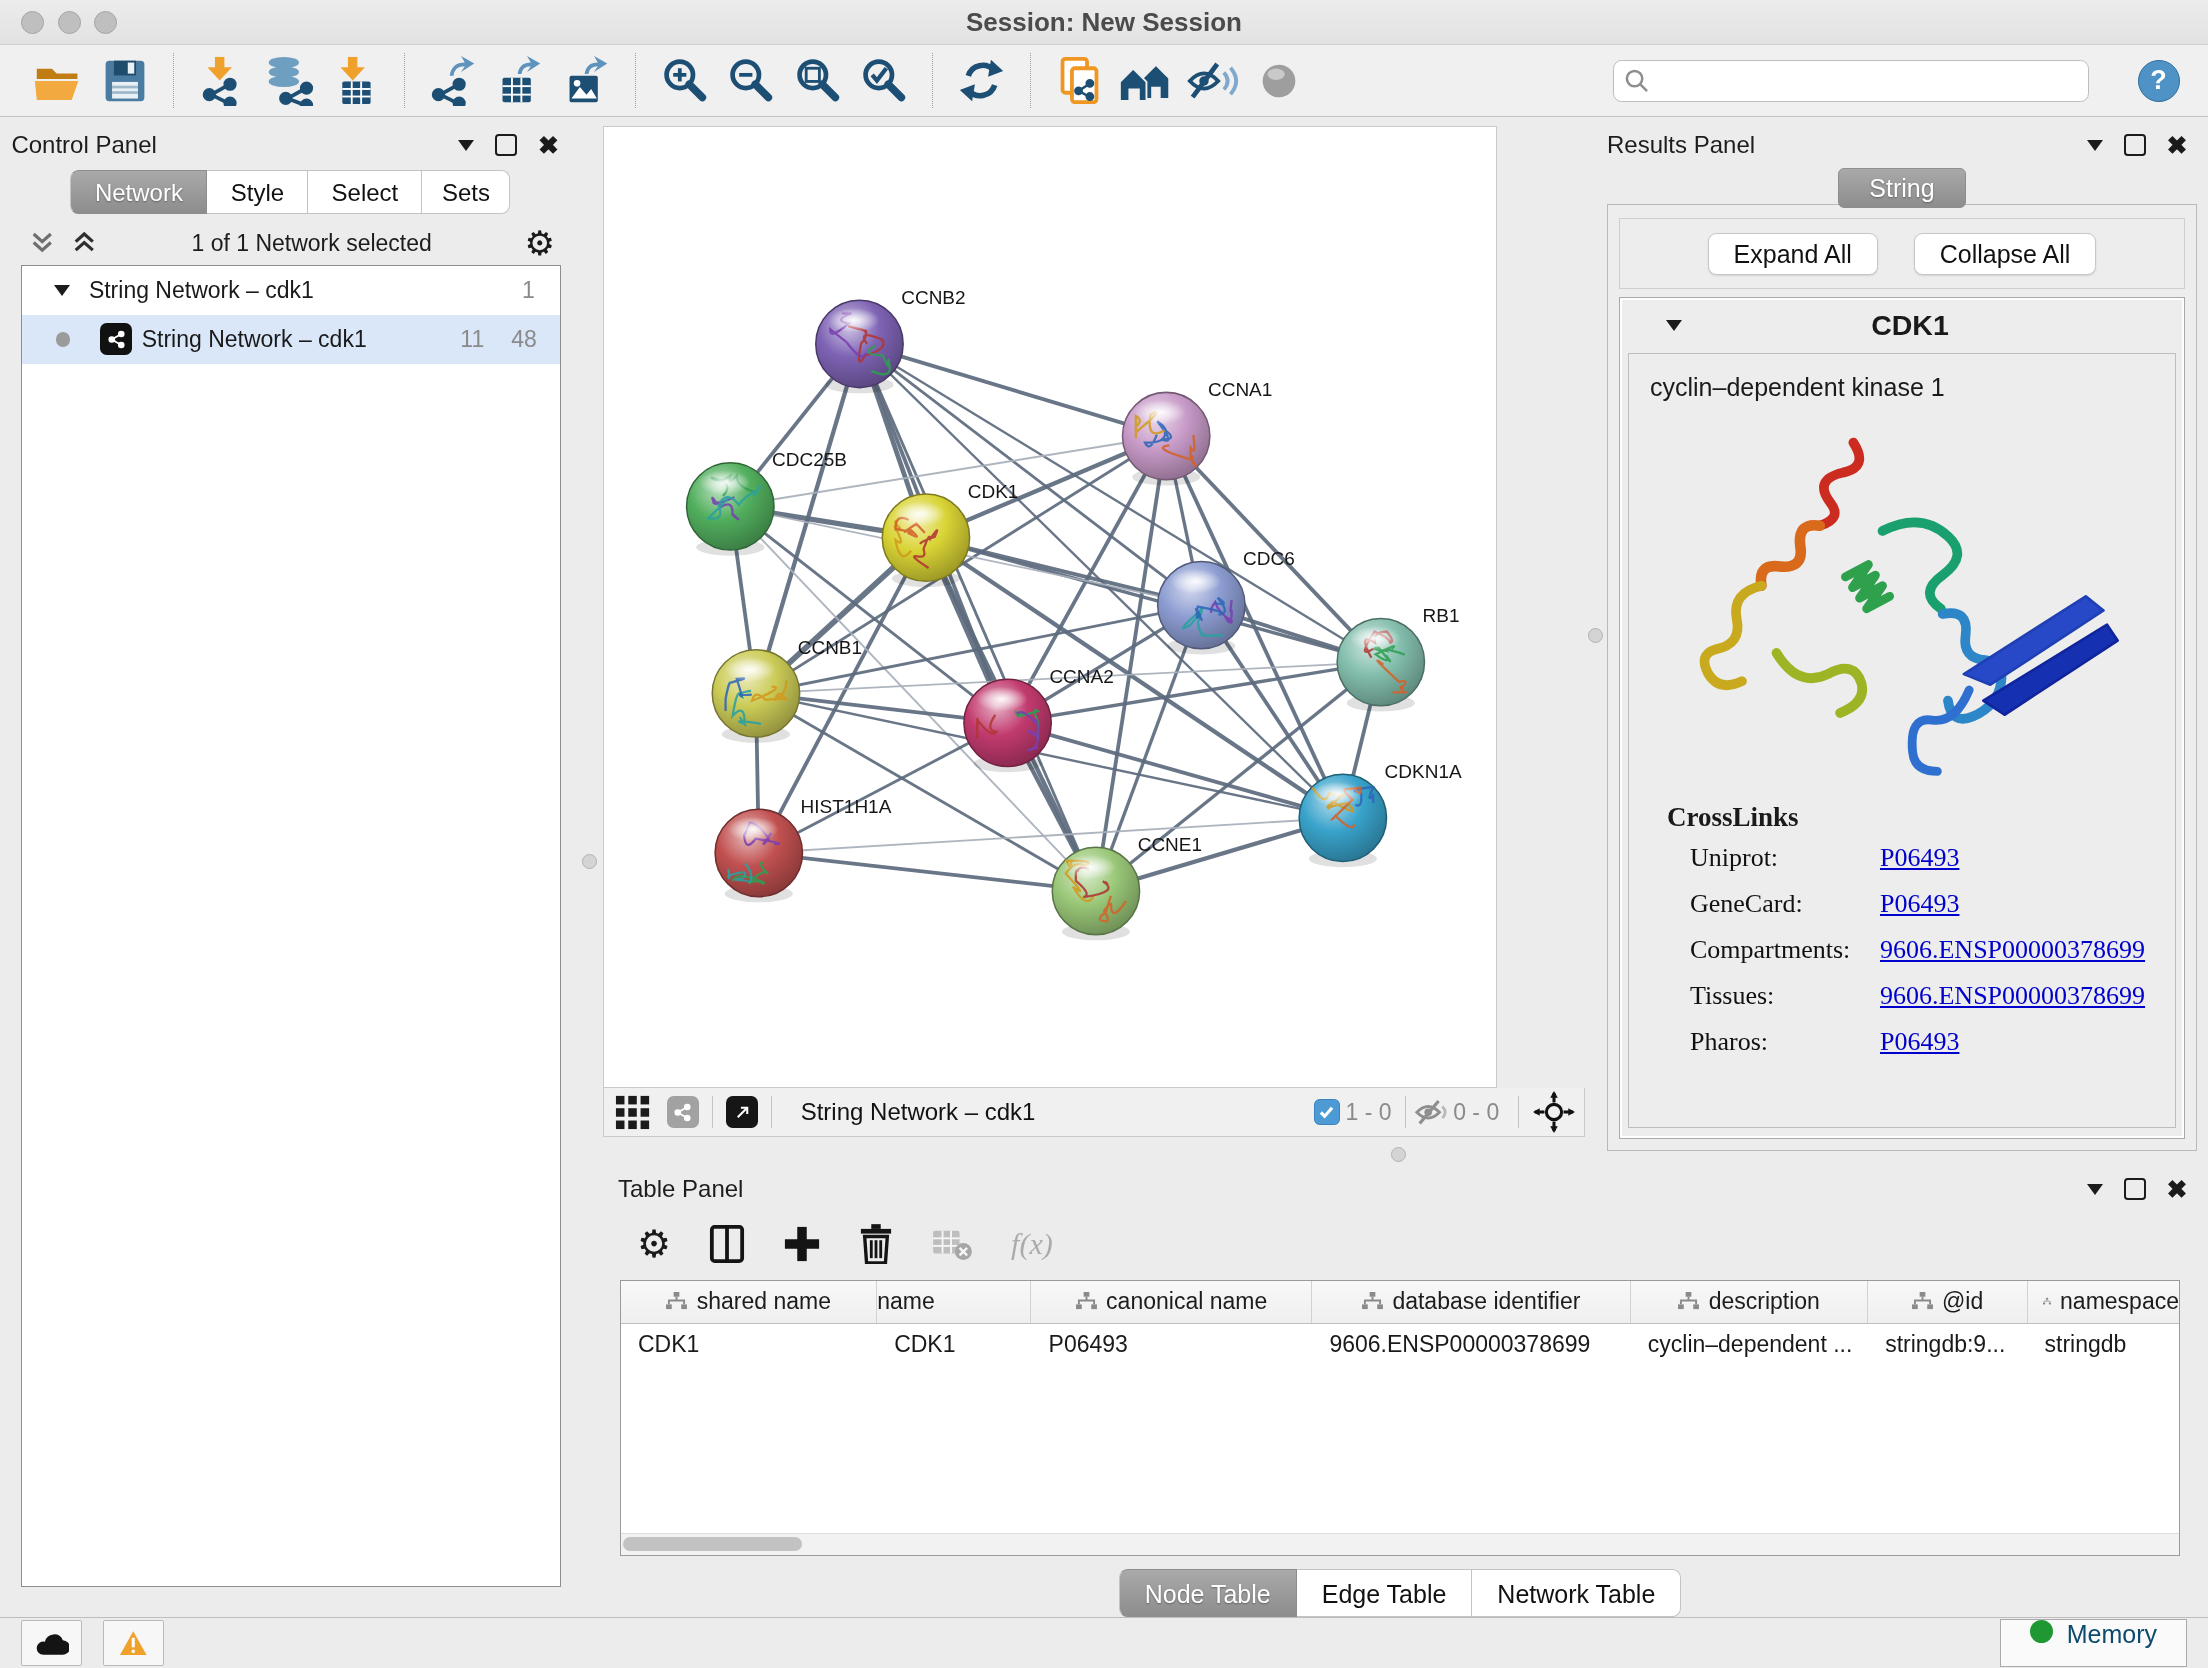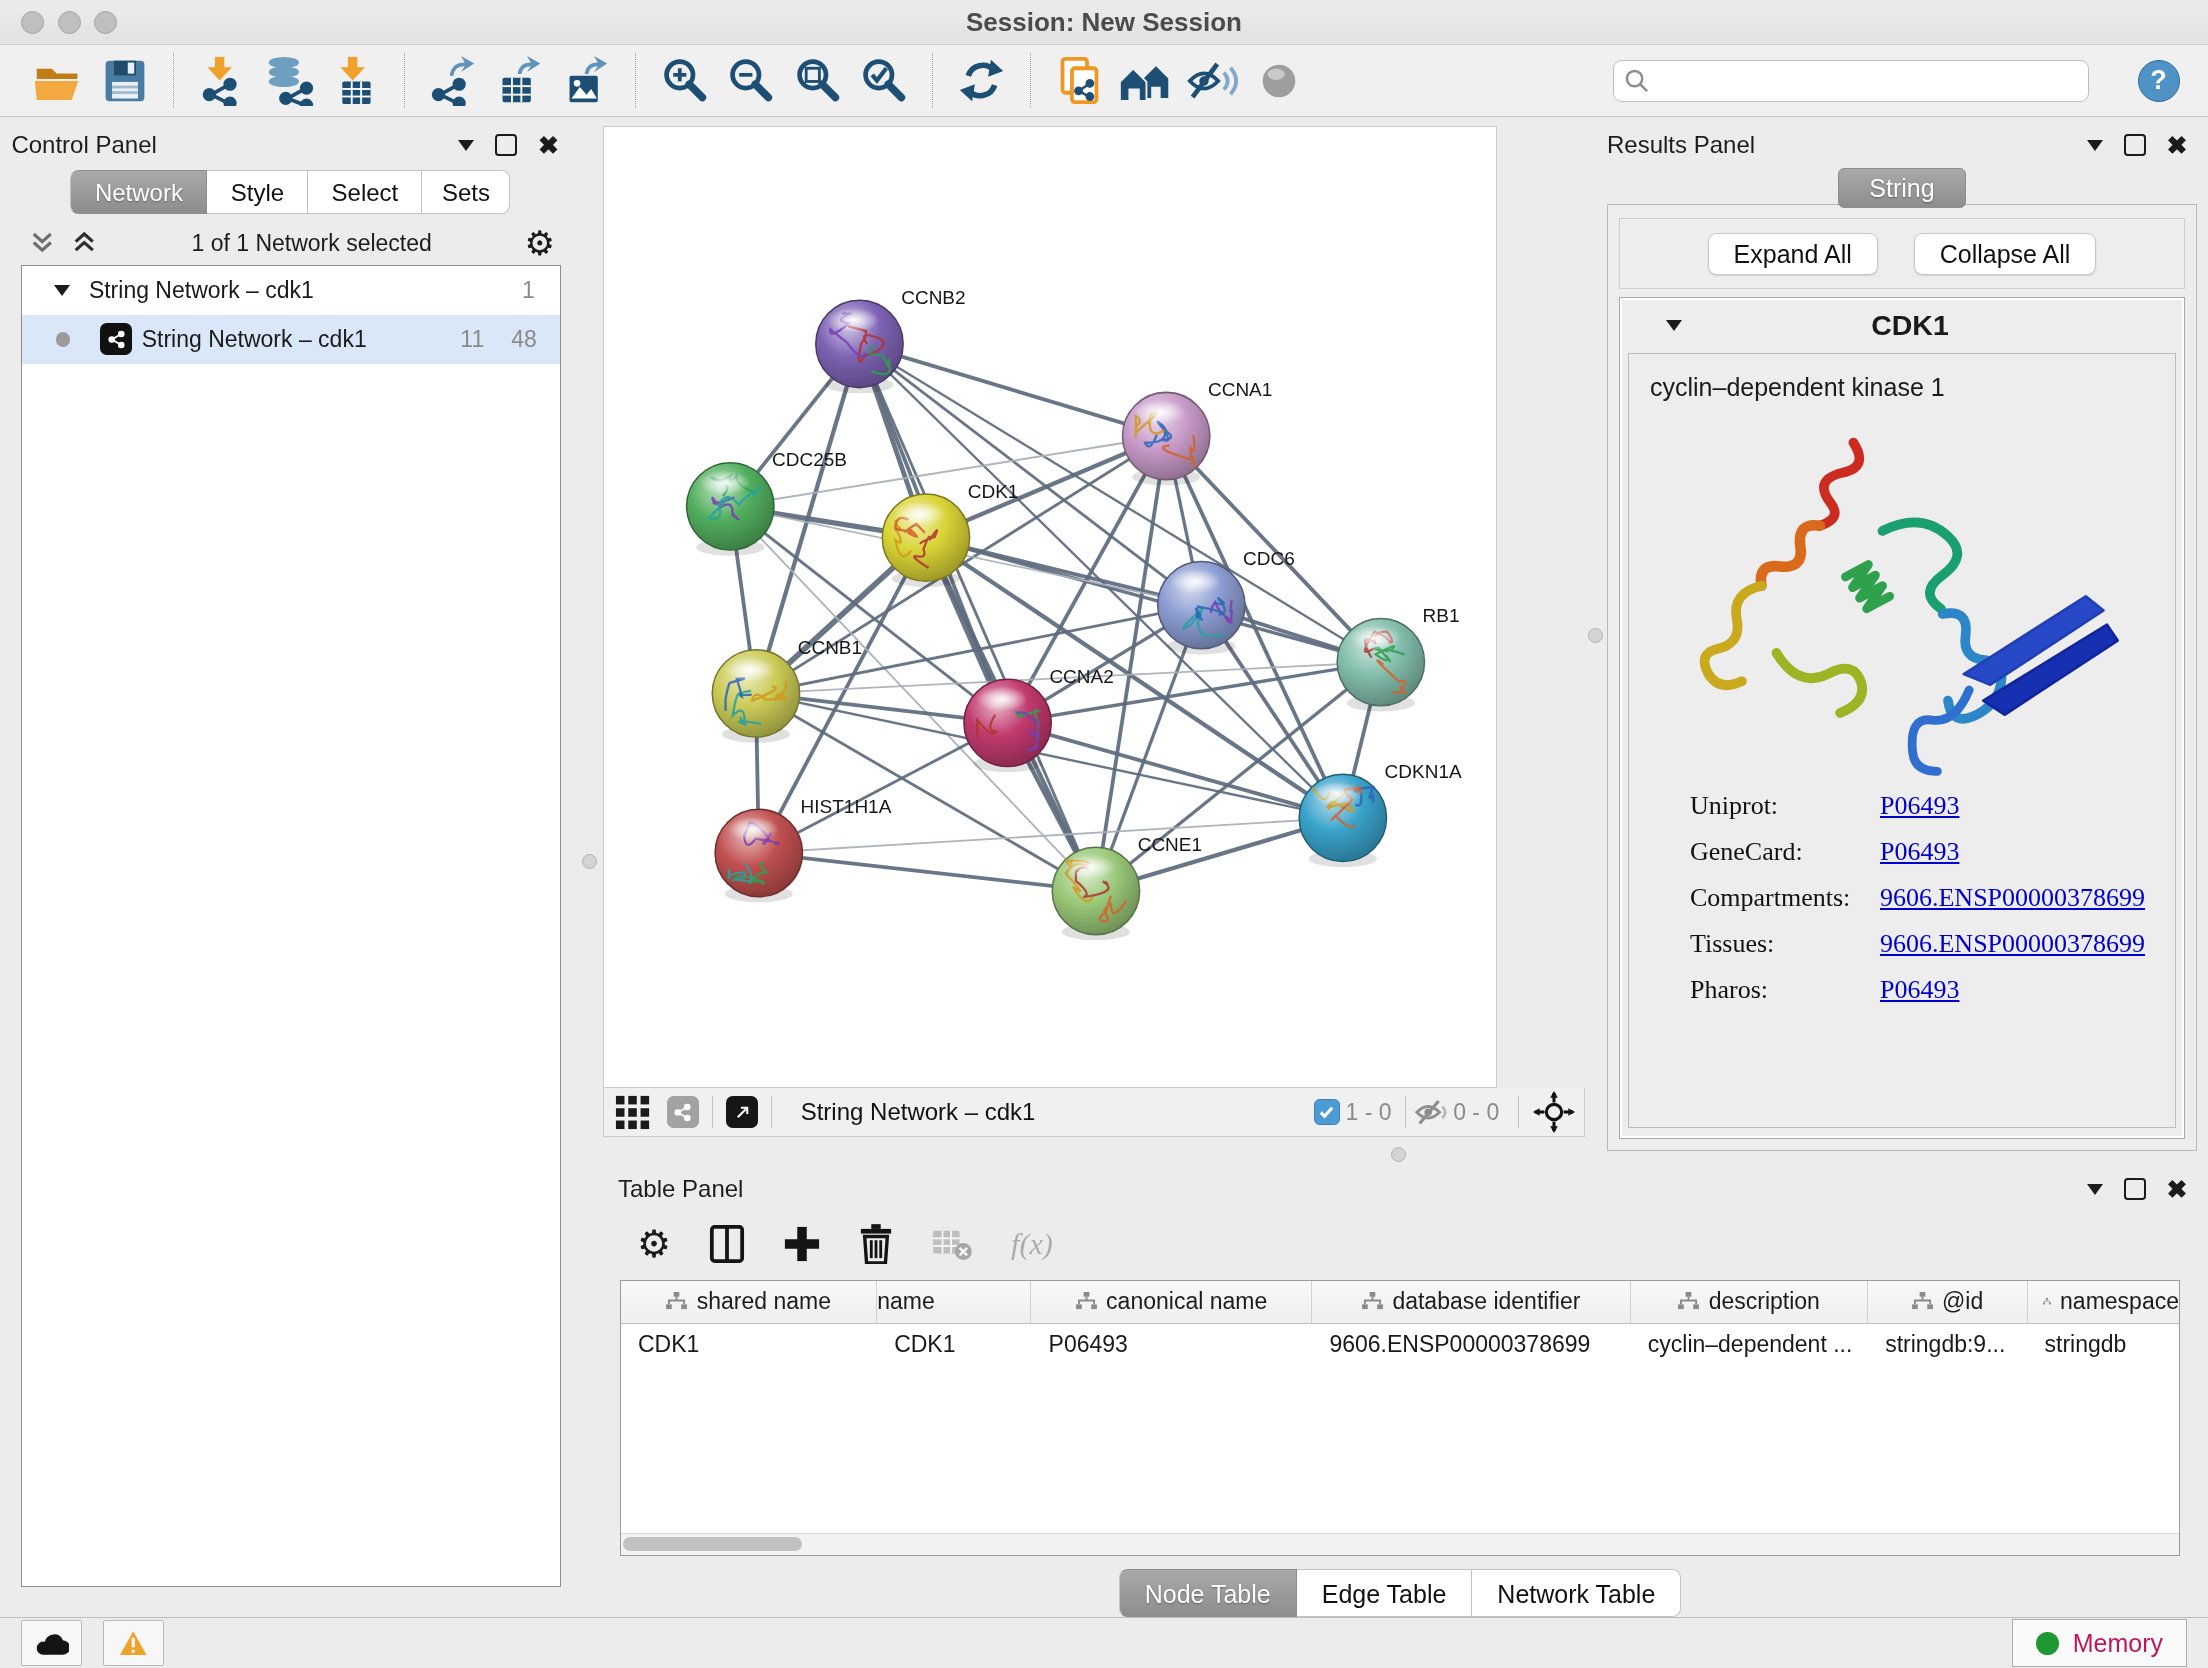--- a/index.html
+++ b/index.html
@@ -113,21 +113,21 @@
   .hscroll{height:21px;background:#F2F2F2;border-top:1px solid #DDD;position:relative;flex:0 0 auto;}
   .hthumb{position:absolute;left:1.9px;top:2.9px;width:179px;height:14.3px;border-radius:7.6px;background:#C2C2C2;}
   .tp-tabs{display:flex;justify-content:center;margin-top:13.3px;}
   .tp-tabs .seg-btn{min-width:143px;padding:0 25px;height:48px;line-height:48px;font-size:25px;}
   
   .statusbar{position:absolute;left:0;top:1617px;width:100%;height:51px;background:#ECECEC;
     border-top:1px solid #BDBDBD;display:flex;align-items:center;padding:0 21px;box-sizing:border-box;}
   .sb-btn{width:59px;height:44px;background:#F7F7F7;border:1px solid #B9B9B9;border-radius:1.9px;
     display:flex;align-items:center;justify-content:center;margin-right:21px;}
   .mem-btn{margin-left:auto;height:46px;background:#FAFAFA;border:1px solid #ABABAB;
-    display:flex;align-items:center;gap:13.3px;padding:0 23px;font-size:25px;color:#be185d;}
+    display:flex;align-items:flex-start;gap:13.3px;padding:0 29px;font-size:25px;color:#0c4a6e;}
   .mem-dot{width:23px;height:23px;border-radius:50%;}
   svg{display:block;}
 </style>
 </head>
 <body>
 
 <div id="app">
 
   <div class="titlebar">
     <span class="traffic t1"></span>
@@ -667,20 +667,21 @@
                 <path d="M118 276 q24 40 58 24 q30 -16 38 10 q6 22 -24 34" stroke="#9DB424" stroke-width="11"></path>
                 <path d="M196 190 l26 -14 -18 26 26 -14 -18 26 26 -14 -18 26 26 -14" stroke="#2FA04C" stroke-width="10"></path>
                 <path d="M238 138 q44 -22 74 6 q24 22 -6 44 q-28 20 -2 38" stroke="#19A06E" stroke-width="11"></path>
                 <path d="M306 232 q30 -6 26 24 q-4 26 22 28 q22 2 18 26 q-4 26 -32 38 q-24 10 -28 -18" stroke="#2C86C8" stroke-width="11"></path>
                 <path d="M330 300 L468 212 L488 228 L360 312 Z" fill="#2749C8" stroke="#1F3FB4" stroke-width="3"></path>
                 <path d="M352 330 L492 244 L504 262 L376 346 Z" fill="#1530B0" stroke="#10249C" stroke-width="3"></path>
                 <path d="M336 318 q-16 38 -42 34 q-26 -4 -22 36 q2 22 28 22" stroke="#2E6FD0" stroke-width="10"></path>
               </g>
             </svg>
           </div>
+          <div class="xl-head">CrossLinks</div>
           <div class="xl-row">
             <span class="xl-label">Uniprot:</span>
             <a class="xl-link">P06493</a>
           </div>
           <div class="xl-row">
             <span class="xl-label">GeneCard:</span>
             <a class="xl-link">P06493</a>
           </div>
           <div class="xl-row">
             <span class="xl-label">Compartments:</span>

